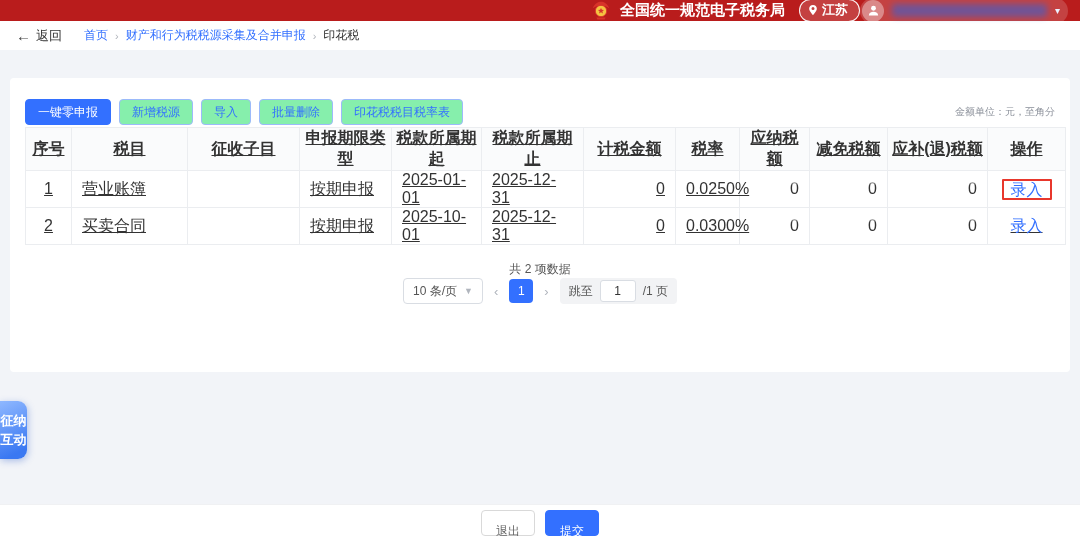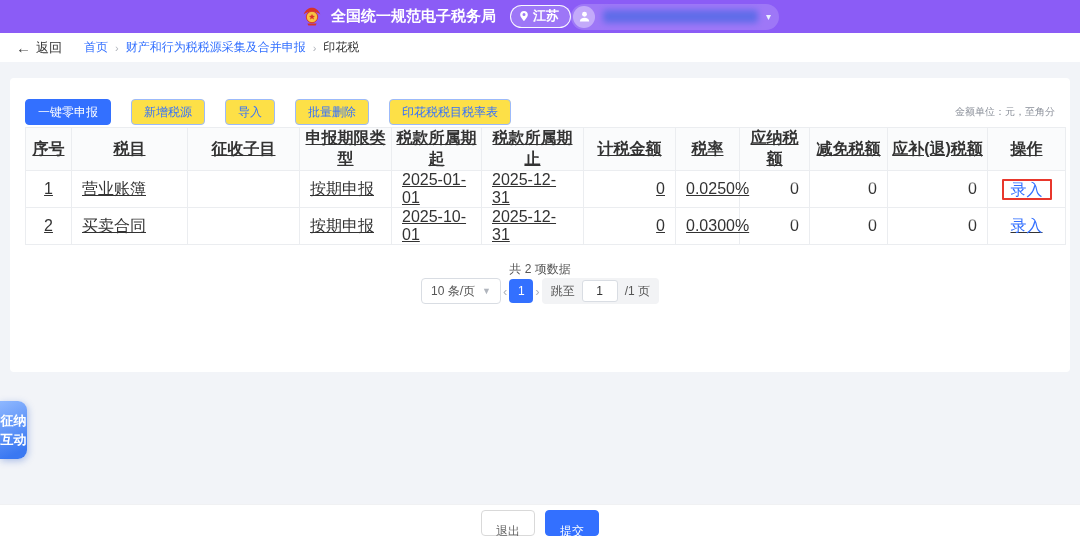--- a/index.html
+++ b/index.html
@@ -3,22 +3,22 @@
 <meta charset="utf-8">
 <style>
   * { box-sizing: border-box; }
   html,body { margin:0; padding:0; }
   body {
     width:1080px; height:541px; position:relative; overflow:hidden;
     background:#f2f4f8; font-family:"Liberation Sans", sans-serif;
   }
   
   .topbar {
-    height:33px; background:#8b5cf6; display:flex; align-items:center;
-    justify-content:center; padding:0 12px;
+    height:21px; background:#b91c1c; display:flex; align-items:center;
+    justify-content:flex-end; padding:0 12px;
   }
   .brand { display:flex; align-items:center; gap:8px; color:#fff; font-size:15px; font-weight:bold; }
   .emblem { display:inline-flex; }
   .region-pill {
     display:inline-flex; align-items:center; gap:4px; margin-left:6px;
     border:1px solid rgba(255,255,255,.95); background:rgba(255,255,255,.16);
     border-radius:12px; padding:1px 11px 2px 8px; font-size:13px; font-weight:bold; color:#fff;
     cursor:pointer;
   }
   .user-pill {
@@ -47,37 +47,37 @@
     background:#fff; border-radius:4px; padding:0 15px;
   }
   .page-title { text-align:center; font-size:17px; font-weight:bold; color:#222; margin:28px 0 0; }
   .toolbar { display:flex; justify-content:space-between; align-items:center; margin-top:21px; }
   .btns { display:flex; gap:8px; }
   .btn-t {
     height:26px; line-height:24px; font-size:12px; border-radius:4px; padding:0 12px; cursor:pointer;
     font-family:"Liberation Sans", sans-serif;
   }
   .btn-t.primary { background:#3370ff; border:1px solid #3370ff; color:#fff; }
-  .btn-t.outline { background:#fde047; border:1px solid #9cbafa; color:#3370ff;margin-left:12px; }
+  .btn-t.outline { background:#86efac; border:1px solid #9cbafa; color:#3370ff; }
   .unit-note { font-size:10px; color:#8a8f99; }
   
   table { width:100%; border-collapse:collapse; table-layout:fixed; margin-top:2px; font-size:16px; color:#333;text-decoration:underline; }
   th { background:#fafbfc; font-weight:bold; color:#333; height:25px; border:1px solid #ebedf0; padding:0 4px; text-align:center; }
   td { height:28px; border:1px solid #ebedf0; padding:0 10px; background:#fff; }
   td.l{text-align:left} td.c{text-align:center} td.r{text-align:right}
   .link { color:#3370ff; cursor:pointer; }
   .red-ann { display:inline-block; border:2px solid #e8372c; padding:0 7px; line-height:17px; border-radius:1px; }
   .smudge-wrap { position:relative; display:inline-block; }
   .smudge-wrap::before {
     content:""; position:absolute; right:-3px; top:-5px; width:32px; height:8px;
     background:rgba(255,255,255,.93); filter:blur(1.5px); border-radius:5px; pointer-events:none;
   }
   
   .table-footer { display:flex; justify-content:space-between; align-items:center; margin-top:16px; font-size:12px; color:#555;flex-direction:column; }
-  .pager { display:flex; align-items:center; gap:0; }
+  .pager { display:flex; align-items:center; gap:9px; }
   .page-size {
     height:26px; border:1px solid #d9dde3; border-radius:4px; background:#fff;
     display:inline-flex; align-items:center; gap:7px; padding:0 9px; color:#555; cursor:pointer;
   }
   .caret-sm { color:#b0b5bd; font-size:9px; }
   .pg-arrow { color:#b0b5bd; font-size:13px; cursor:pointer; padding:0 2px; }
   .pg-current {
     width:24px; height:24px; background:#3370ff; color:#fff; border-radius:4px;
     display:inline-flex; align-items:center; justify-content:center; cursor:pointer;
   }

